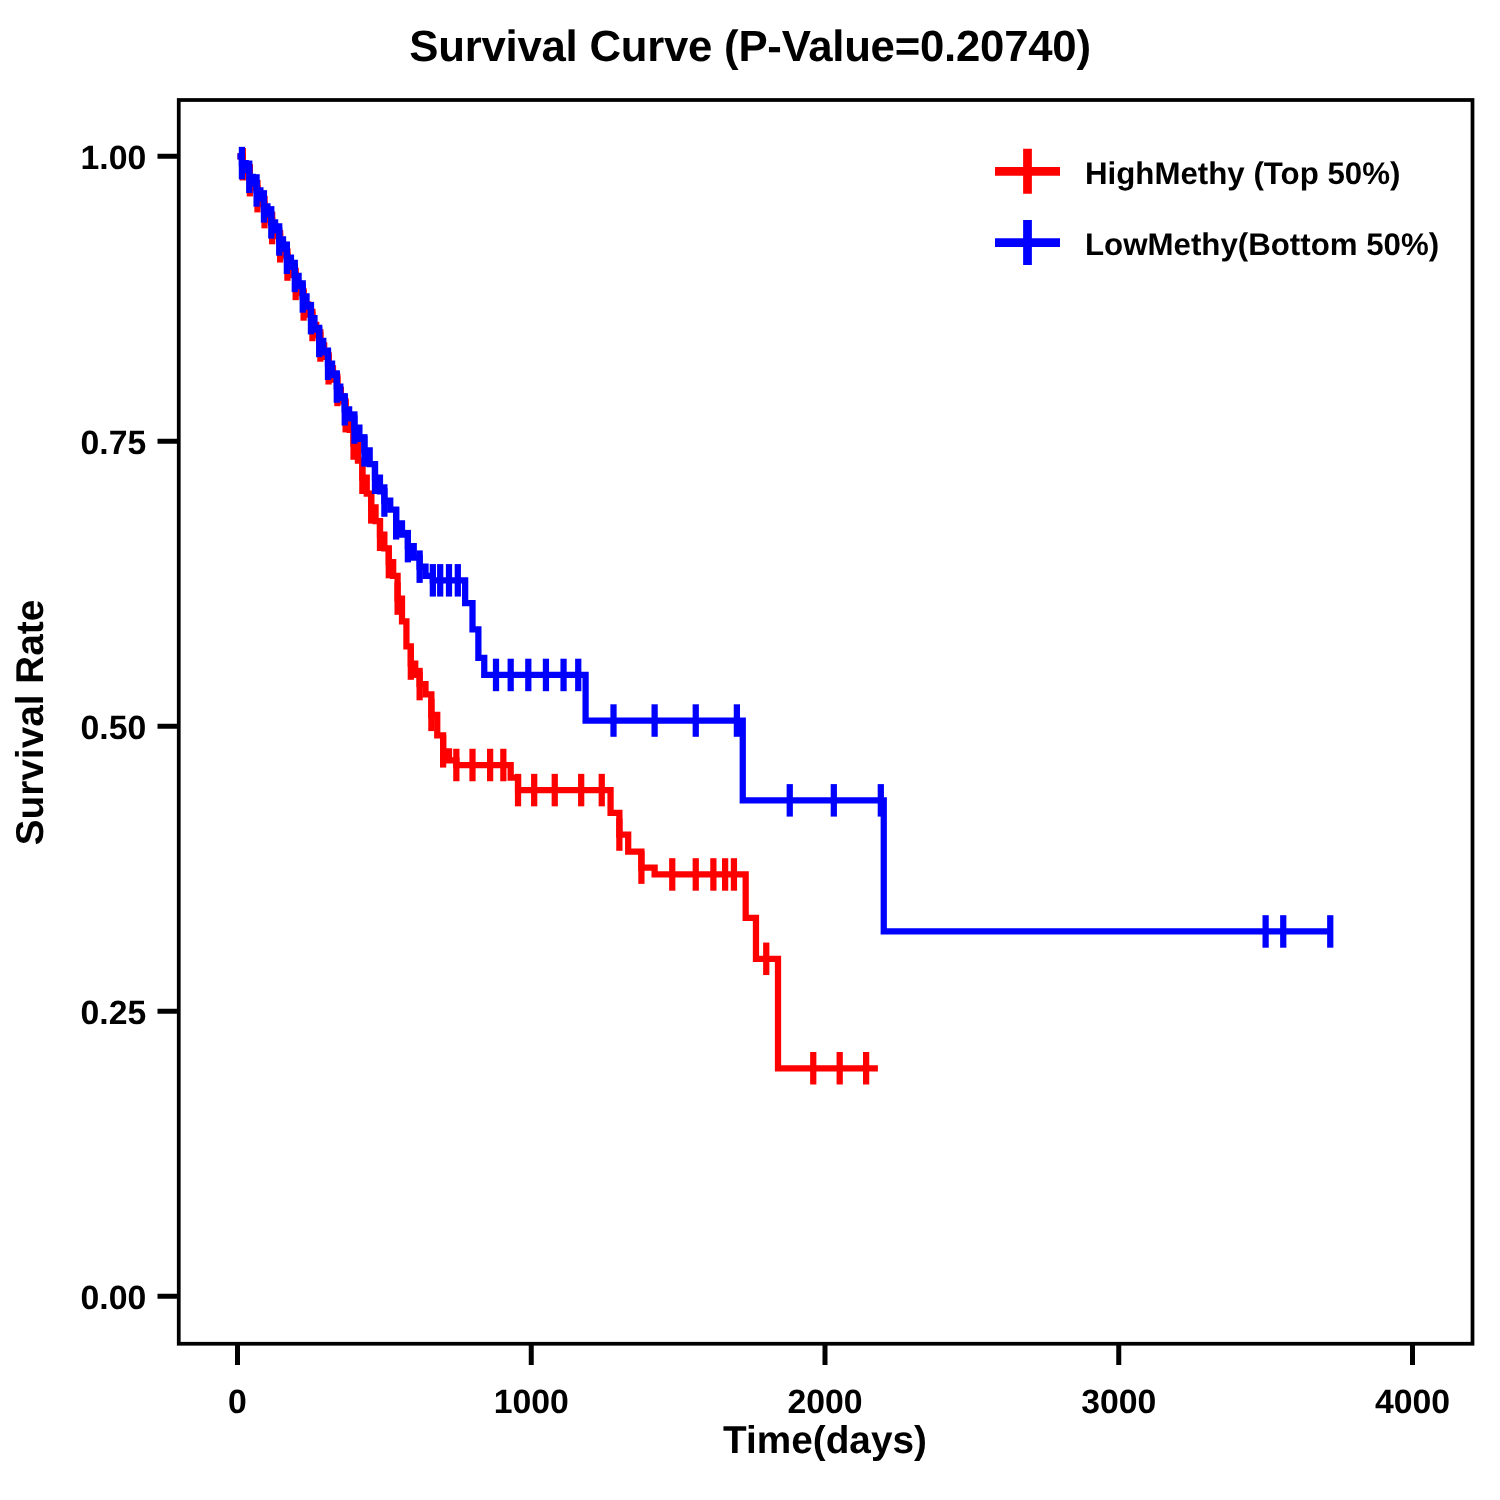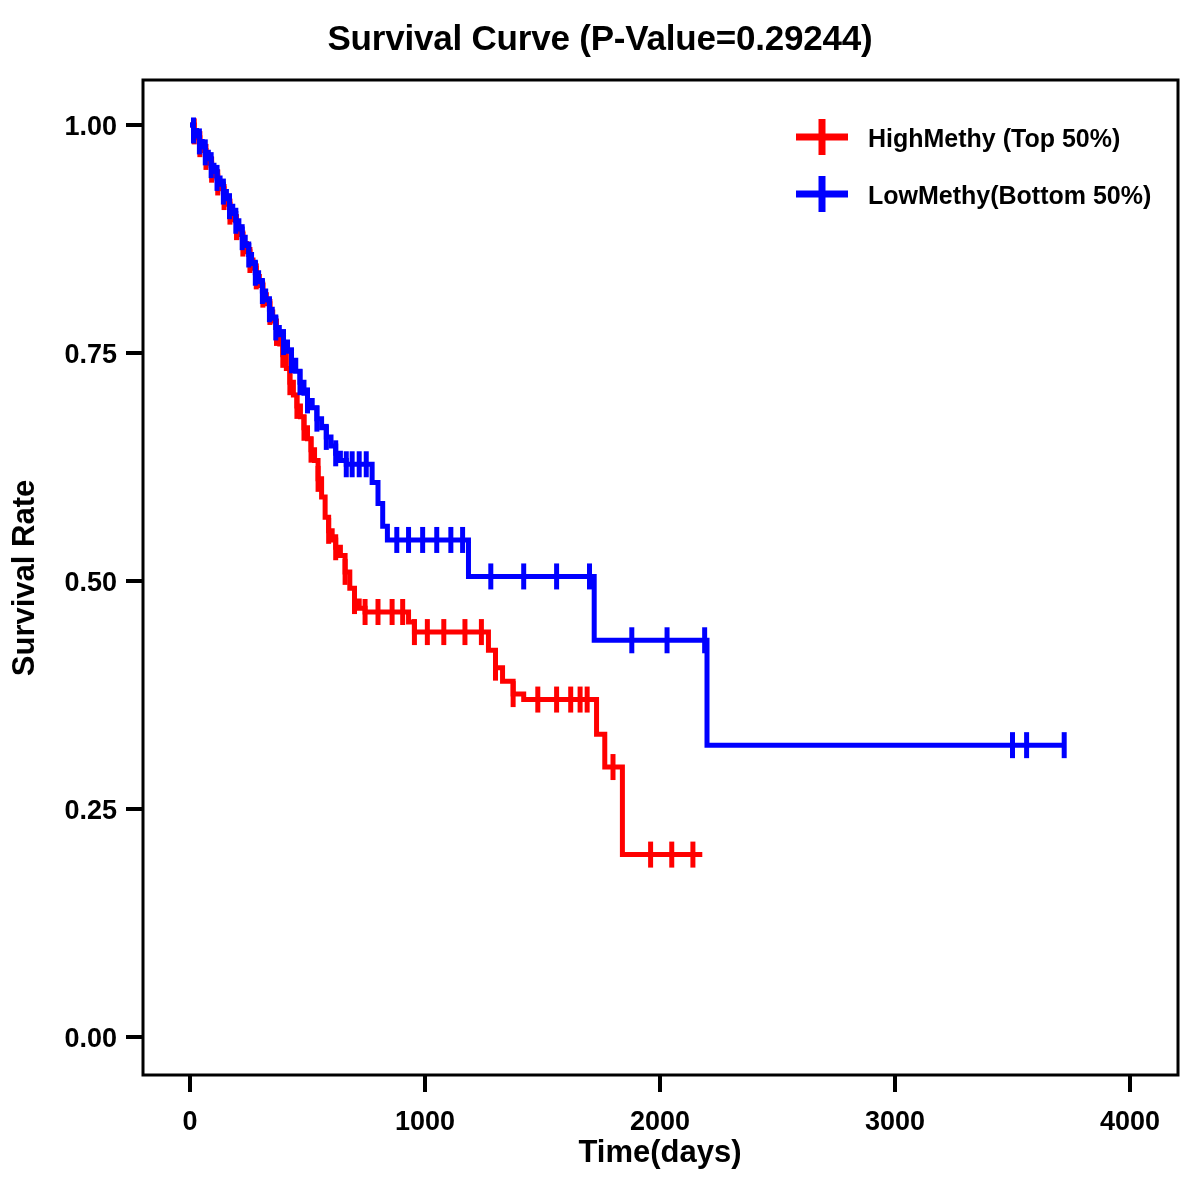--- a/index.html
+++ b/index.html
@@ -48,21 +48,21 @@
     font-weight: bold;
     font-size: 25px;
     fill: #000000;
   }
 </style>
 </head>
 <body>
 
 <div id="root">
 
-  <div id="chart-title">Survival Curve (P-Value=0.29244)</div>
+  <div id="chart-title">Survival Curve (P-Value=0.20740)</div>
 
   <svg id="plot-svg" width="1200" height="1200">
 
     <rect id="plot-frame" x="143" y="80" width="1035" height="995" fill="#ffffff" stroke="#000000" stroke-width="3"></rect>
 
     <g id="y-ticks">
         <line x1="126" y1="1037" x2="143" y2="1037" stroke="#000" stroke-width="4"></line>
         <text x="117" y="1047" text-anchor="end" class="tick-label">0.00</text>
         <line x1="126" y1="809" x2="143" y2="809" stroke="#000" stroke-width="4"></line>
         <text x="117" y="819" text-anchor="end" class="tick-label">0.25</text>

